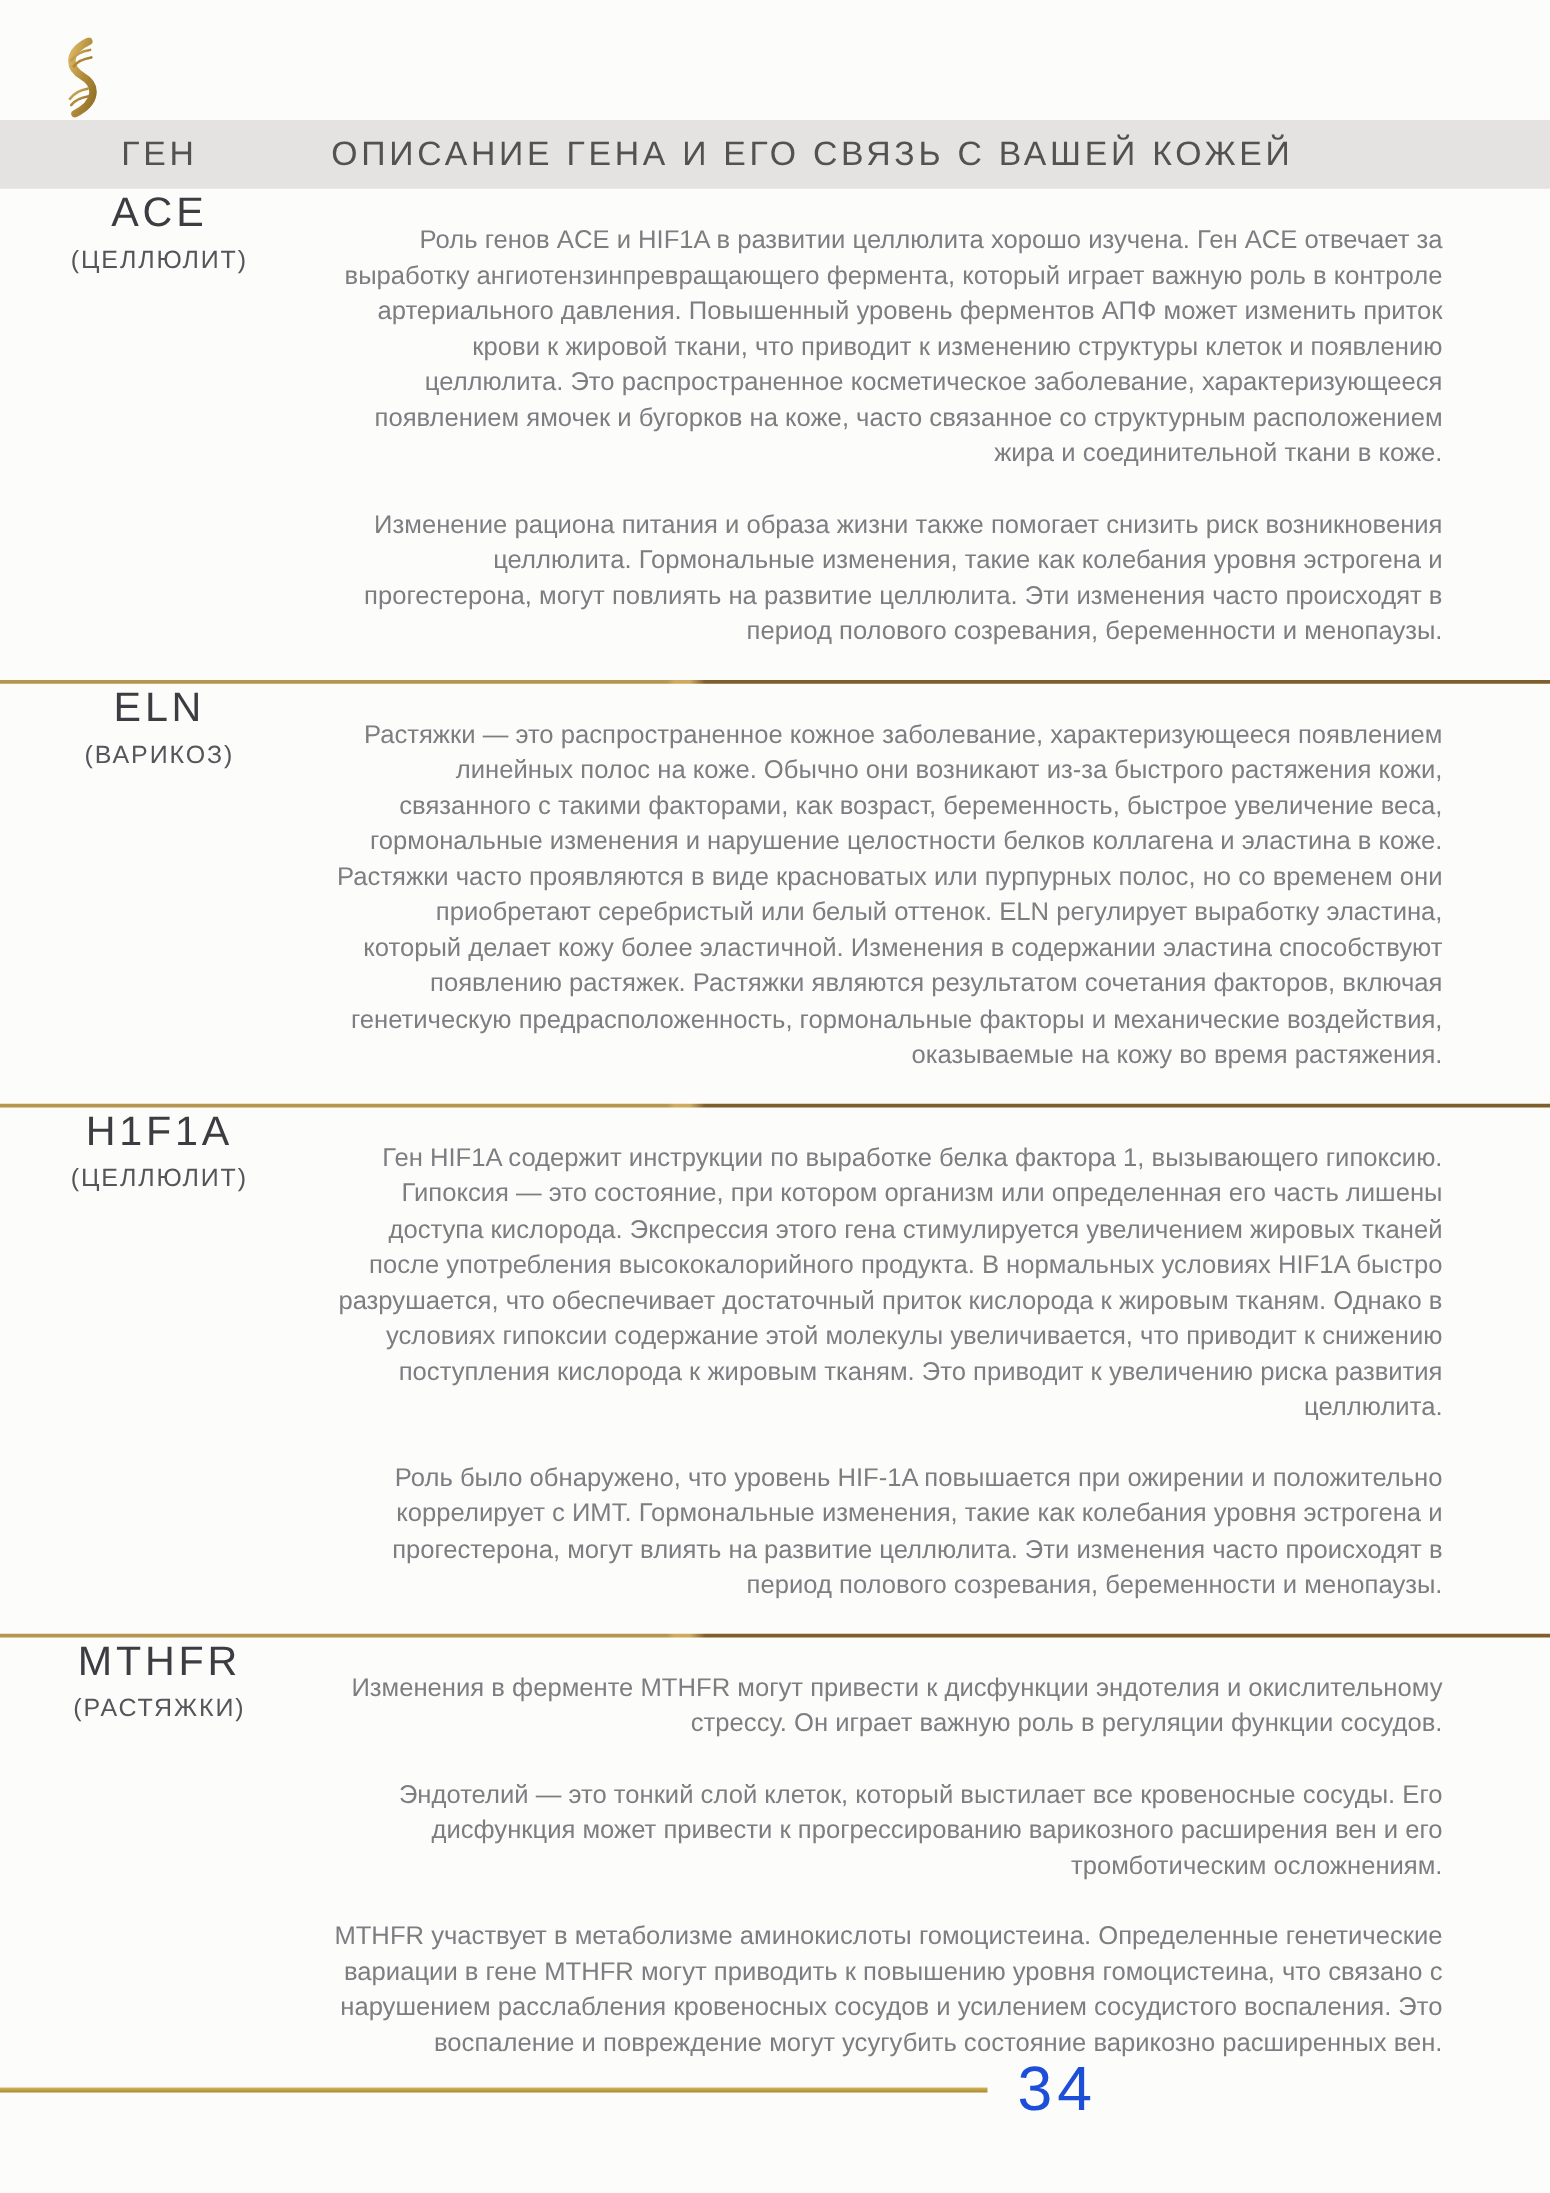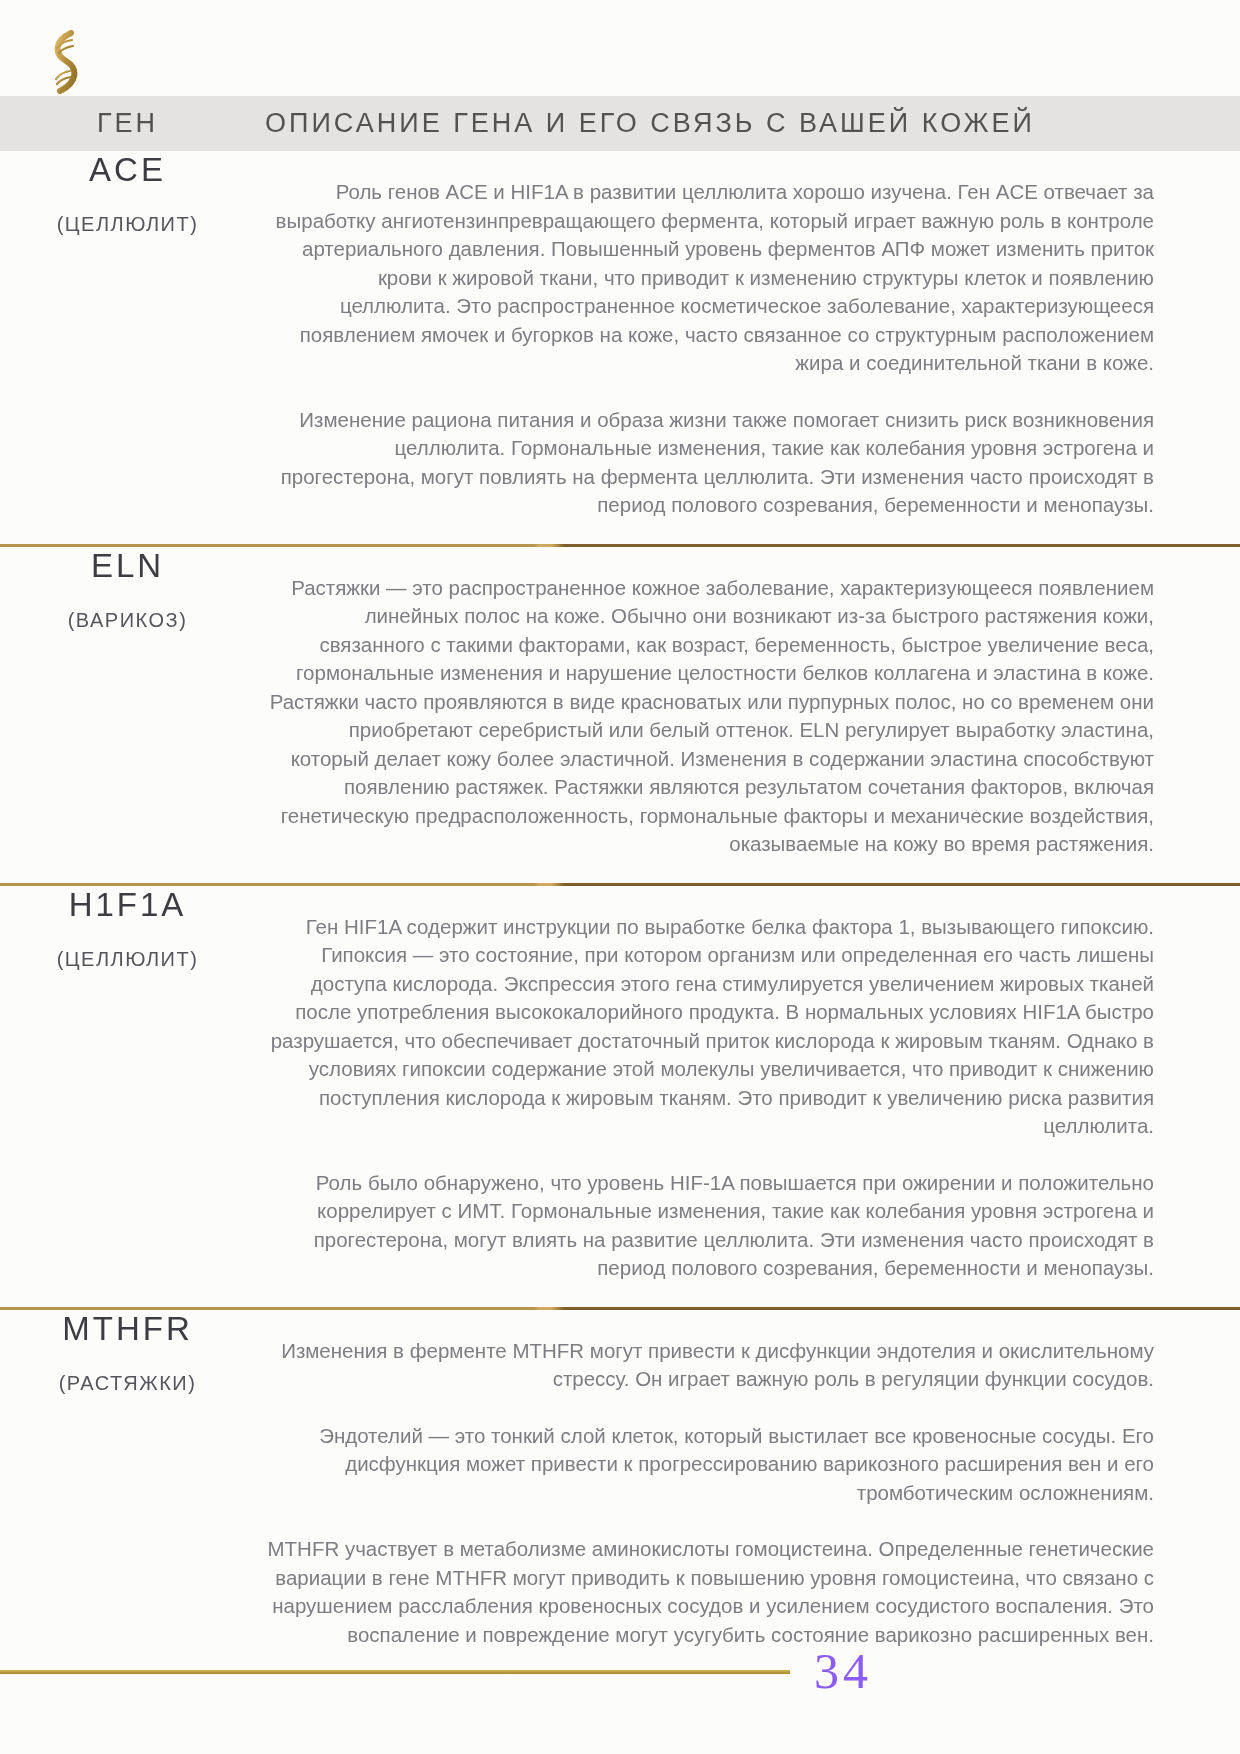--- a/index.html
+++ b/index.html
@@ -36,21 +36,21 @@
 
   .cell-gene{
     width:255px;flex:0 0 255px;
     display:flex;flex-direction:column;align-items:center;justify-content:flex-start;
   }
   .gene-name{
     color:#3c3c42;font-size:33px;font-weight:300;letter-spacing:3px;
   }
   .gene-sub{
     color:#55555b;font-size:20px;font-weight:300;letter-spacing:1.5px;
-    margin-top:24px;
+    margin-top:8px;
   }
   .cell-desc{
     flex:1;
     padding:27px 86px 24px 10px;
     color:#7d7d82;
     font-size:20.5px;line-height:28.5px;font-weight:300;
   }
   .cell-desc p{margin:0 0 28px 0;text-align:right;}
   .cell-desc p:last-child{margin-bottom:0;}
 
@@ -62,22 +62,22 @@
       #7e5f2b 45.5%, #7e5f2b 100%);
   }
 
   
   .footer-rule{
     position:absolute;left:0;top:1670px;width:790px;height:4px;
     background:linear-gradient(to bottom,#d3b658,#a5892e);
   }
   .page-number{
     position:absolute;left:814px;top:1642px;
-    color:#8b5cf6;font-size:50px;font-weight:100;letter-spacing:4px;
-    font-family:Liberation Serif, serif;
+    color:#1d4ed8;font-size:50px;font-weight:100;letter-spacing:4px;
+    font-family:Liberation Sans, sans-serif;
   }
 </style>
 </head>
 <body>
 
 <div class="page">
 
   <div class="logo">
     <svg viewBox="0 0 40 64" width="40" height="64" aria-hidden="true">
       <defs>
@@ -100,21 +100,21 @@
 
   <div class="tbody">
 
     <div class="trow row-ace">
       <div class="cell-gene">
         <div class="gene-name">ACE</div>
         <div class="gene-sub">(ЦЕЛЛЮЛИТ)</div>
       </div>
       <div class="cell-desc">
         <p>Роль генов ACE и HIF1A в развитии целлюлита хорошо изучена. Ген ACE отвечает за выработку ангиотензинпревращающего фермента, который играет важную роль в контроле артериального давления. Повышенный уровень ферментов АПФ может изменить приток крови к жировой ткани, что приводит к изменению структуры клеток и появлению целлюлита. Это распространенное косметическое заболевание, характеризующееся появлением ямочек и бугорков на коже, часто связанное со структурным расположением жира и соединительной ткани в коже.</p>
-        <p>Изменение рациона питания и образа жизни также помогает снизить риск возникновения целлюлита. Гормональные изменения, такие как колебания уровня эстрогена и прогестерона, могут повлиять на фермента целлюлита. Эти изменения часто происходят в период полового созревания, беременности и менопаузы.</p>
+        <p>Изменение рациона питания и образа жизни также помогает снизить риск возникновения целлюлита. Гормональные изменения, такие как колебания уровня эстрогена и прогестерона, могут повлиять на развитие целлюлита. Эти изменения часто происходят в период полового созревания, беременности и менопаузы.</p>
       </div>
     </div>
 
     <div class="row-divider"></div>
 
     <div class="trow row-eln">
       <div class="cell-gene">
         <div class="gene-name">ELN</div>
         <div class="gene-sub">(ВАРИКОЗ)</div>
       </div>

